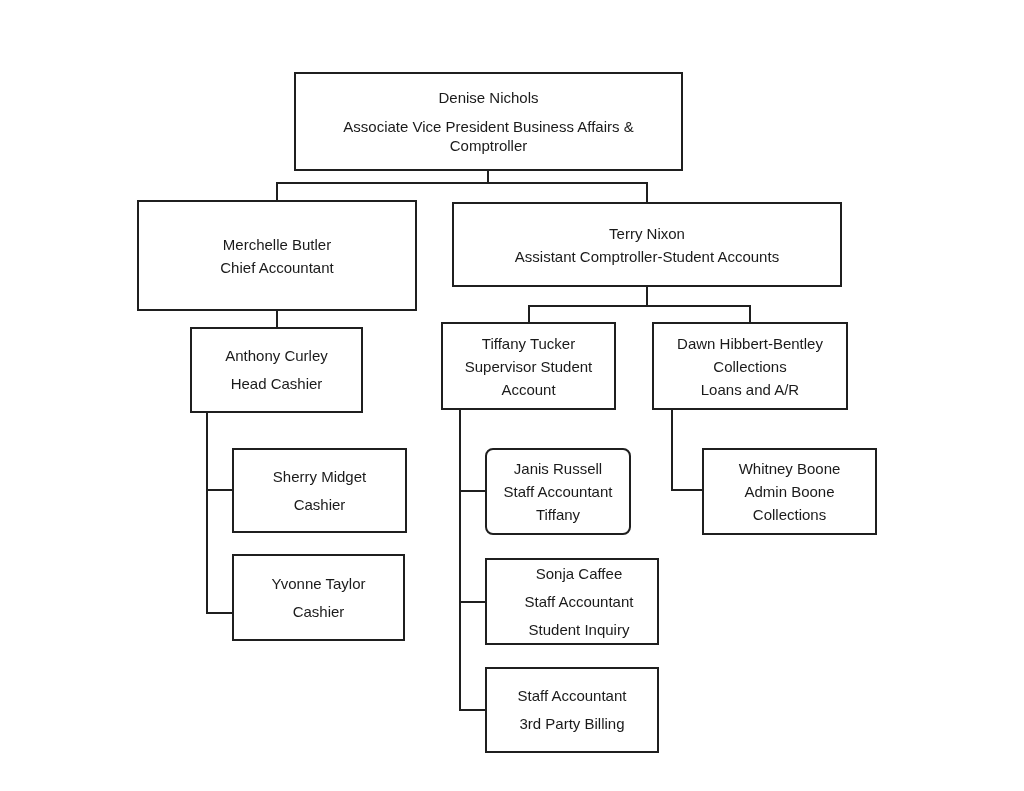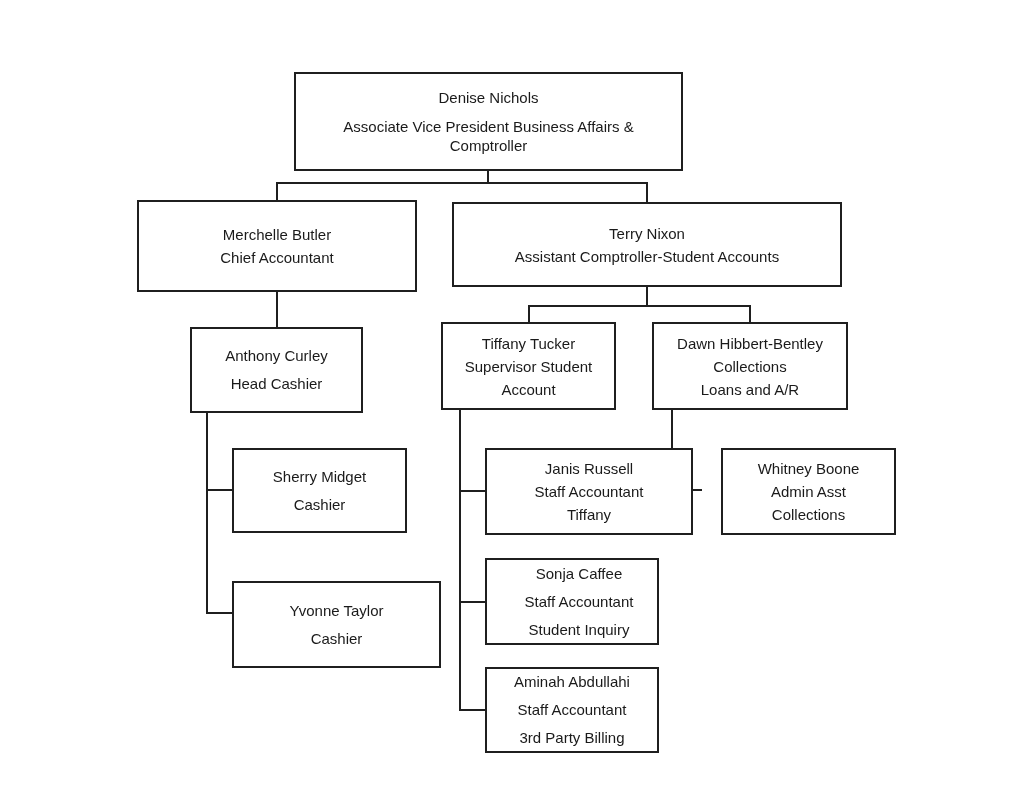--- a/index.html
+++ b/index.html
@@ -28,31 +28,31 @@
   .node .line { line-height: 23px; white-space: nowrap; }
   .node.spaced .line { line-height: 28px; }
   .conn { position: absolute; background: #1f1f1f; }
   .conn.v { width: 2px; }
   .conn.h { height: 2px; }
 
   
   .n-denise    { left: 294px; top:  72px; width: 389px; height:  99px; }
   .n-denise .name-line  { line-height: 20px; margin-bottom: 9px; }
   .n-denise .title-line { line-height: 19px; max-width: 372px; white-space: normal; }
-  .n-merchelle { left: 137px; top: 200px; width: 280px; height:  92px; text-align: center; }
+  .n-merchelle { left: 137px; top: 200px; width: 280px; height:  111px; text-align: center; }
   .n-terry     { left: 452px; top: 202px; width: 390px; height:  85px; }
   .n-anthony   { left: 190px; top: 327px; width: 173px; height:  86px; }
   .n-tiffany   { left: 441px; top: 322px; width: 175px; height:  88px; }
   .n-dawn      { left: 652px; top: 322px; width: 196px; height:  88px; }
   .n-sherry    { left: 232px; top: 448px; width: 175px; height:  85px; }
-  .n-yvonne    { left: 232px; top: 581px; width: 209px; height:  87px; }
-  .n-janis     { left: 485px; top: 448px; width: 208px; height:  87px; }
+  .n-yvonne    { left: 232px; top: 554px; width: 173px; height:  87px; }
+  .n-janis     { left: 485px; top: 448px; width: 146px; height:  87px; border-radius: 8px; }
   .n-sonja     { left: 485px; top: 558px; width: 174px; height:  87px; padding-left: 16px; }
   .n-aminah    { left: 485px; top: 667px; width: 174px; height:  86px; }
-  .n-whitney   { left: 721px; top: 448px; width: 175px; height:  87px; }
+  .n-whitney   { left: 702px; top: 448px; width: 175px; height:  87px; }
 
   
   .c1  { left: 487px; top: 171px; height:  11px; }
   .c2  { left: 276px; top: 182px; width:  372px; }
   .c3  { left: 276px; top: 182px; height:  18px; }
   .c4  { left: 646px; top: 182px; height:  20px; }
   .c5  { left: 276px; top: 287px; height:  40px; }
   .c6  { left: 646px; top: 287px; height:  18px; }
   .c7  { left: 528px; top: 305px; width:  223px; }
   .c8  { left: 528px; top: 305px; height:  17px; }
@@ -139,24 +139,23 @@
     <div class="line">Tiffany</div>
   </div>
 
   <div class="node spaced n-sonja">
     <div class="line">Sonja Caffee</div>
     <div class="line">Staff Accountant</div>
     <div class="line">Student Inquiry</div>
   </div>
 
   <div class="node spaced n-aminah">
-    <div class="line">Aminah Abdullahi</div>
     <div class="line">Staff Accountant</div>
     <div class="line">3rd Party Billing</div>
   </div>
 
   <div class="node n-whitney">
     <div class="line">Whitney Boone</div>
-    <div class="line">Admin Asst</div>
+    <div class="line">Admin Boone</div>
     <div class="line">Collections</div>
   </div>
 
 </div>
 
 </body></html>

